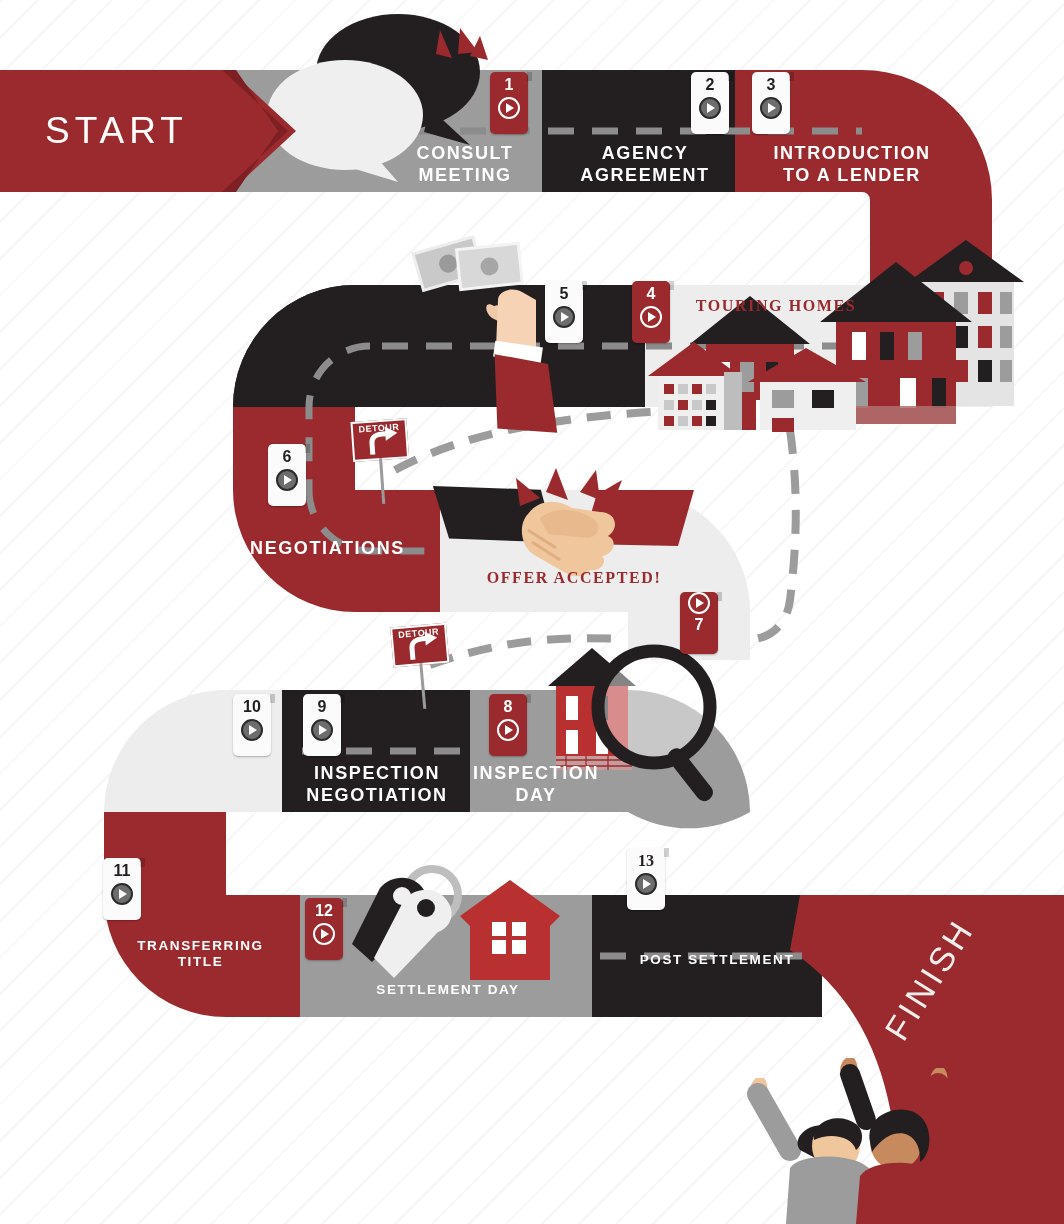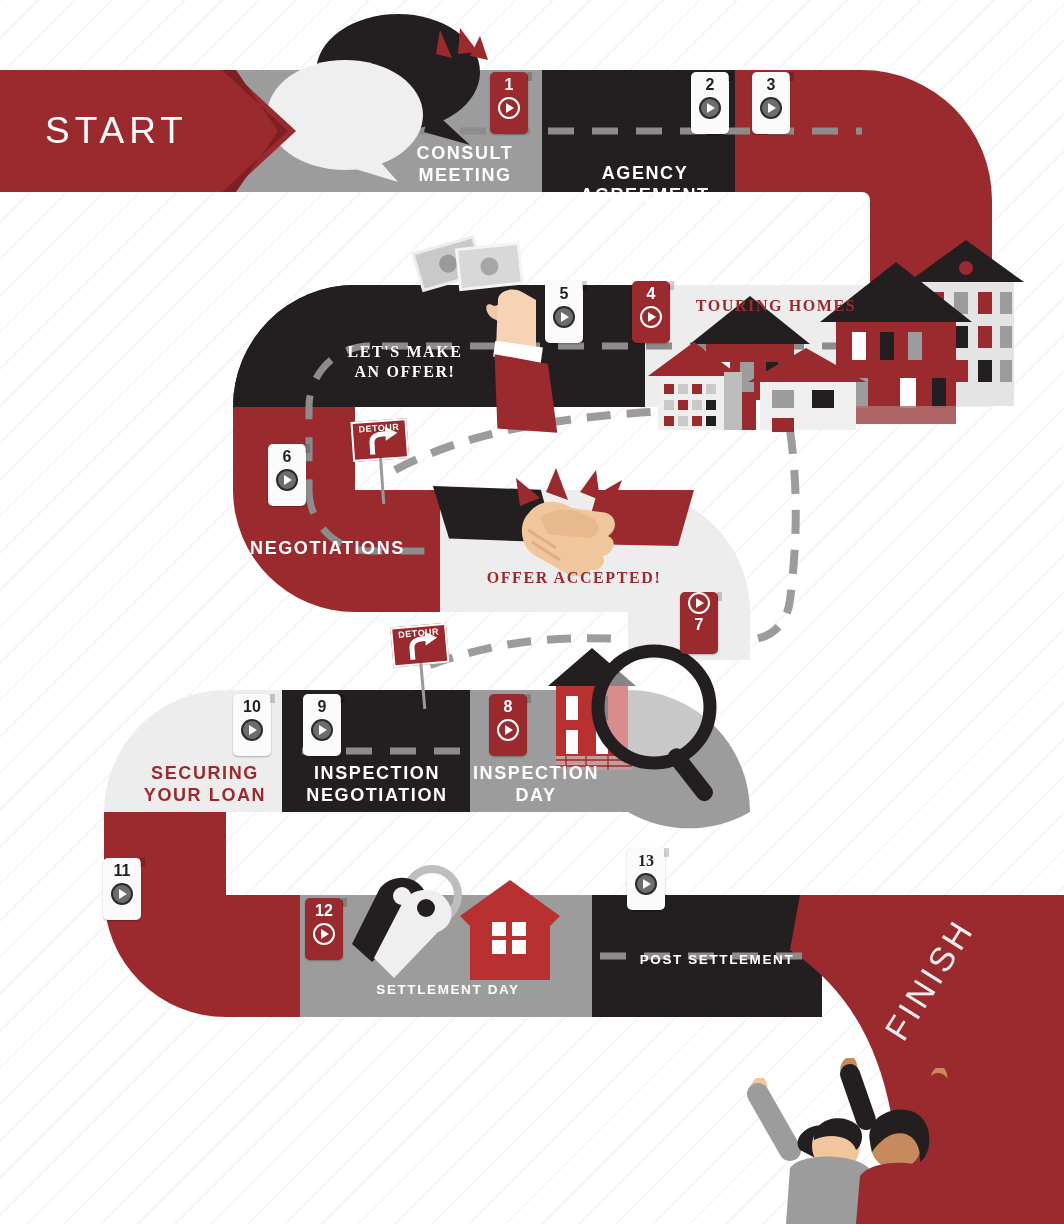--- a/index.html
+++ b/index.html
@@ -394,33 +394,33 @@
       <path d="M 870,1142 C 864,1112 906,1100 922,1118 C 934,1132 930,1156 920,1162 C 922,1130 892,1122 872,1152 Z" fill="#231F20"></path>
       <path d="M 860,1176 C 872,1158 928,1158 940,1178 L 944,1224 L 856,1224 Z" fill="#9B2A2E"></path>
     </g>
   </svg>
 
   <div id="start-text">START</div>
   <div id="finish-text">FINISH</div>
 
   <div class="lab white s15" style="left:400px;top:143px;width:130px;">CONSULT
 MEETING</div>
-  <div class="lab white s15" style="left:570px;top:143px;width:150px;margin-top:20px;">AGENCY
+  <div class="lab white s15" style="left:570px;top:143px;width:150px;">AGENCY
 AGREEMENT</div>
+  <div class="lab white s15" style="left:762px;top:143px;width:180px;">INTRODUCTION
+TO A LENDER</div>
   <div class="lab red s16" style="left:686px;top:296px;width:180px;">TOURING HOMES</div>
-  <div class="lab white s16" style="left:330px;top:342px;width:150px;">LET'S MAKE
-AN OFFER!</div>
   <div class="lab white s15" style="left:245px;top:538px;width:165px;">NEGOTIATIONS</div>
   <div class="lab red s16" style="left:474px;top:568px;width:200px;">OFFER ACCEPTED!</div>
   <div class="lab white s15" style="left:466px;top:763px;width:140px;">INSPECTION
 DAY</div>
   <div class="lab white s15" style="left:292px;top:763px;width:170px;">INSPECTION
 NEGOTIATION</div>
-  <div class="lab red s15" style="left:130px;top:763px;width:150px;">SECURING
-YOUR LOAN</div>
+  <div class="lab white s13" style="left:118px;top:938px;width:165px;">TRANSFERRING
+TITLE</div>
   <div class="lab white s13" style="left:350px;top:982px;width:196px;">SETTLEMENT DAY</div>
   <div class="lab white s13" style="left:612px;top:952px;width:210px;">POST SETTLEMENT</div>
 
   <div class="marker red" style="left:490px;top:72px;">
     <span class="notch"></span>
     <span class="num">1</span>
     <span class="play">
         <span class="tri"></span>
       </span>
   </div>

